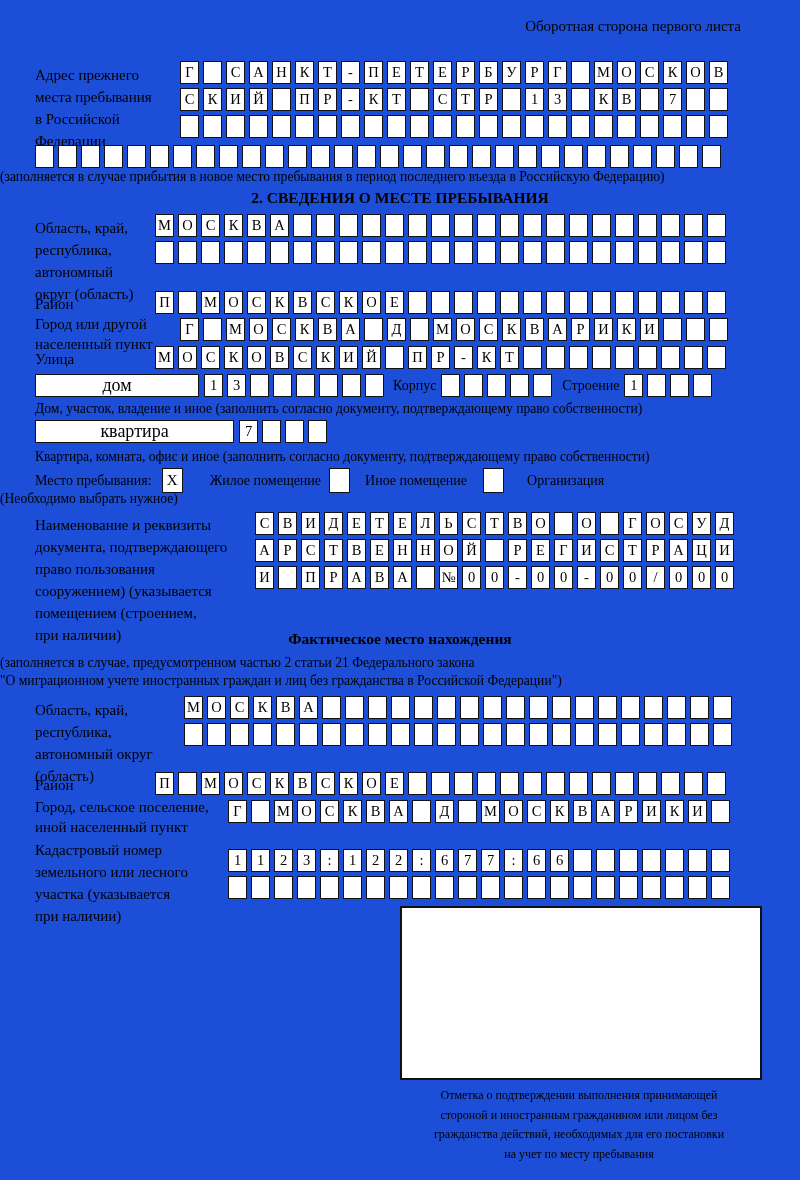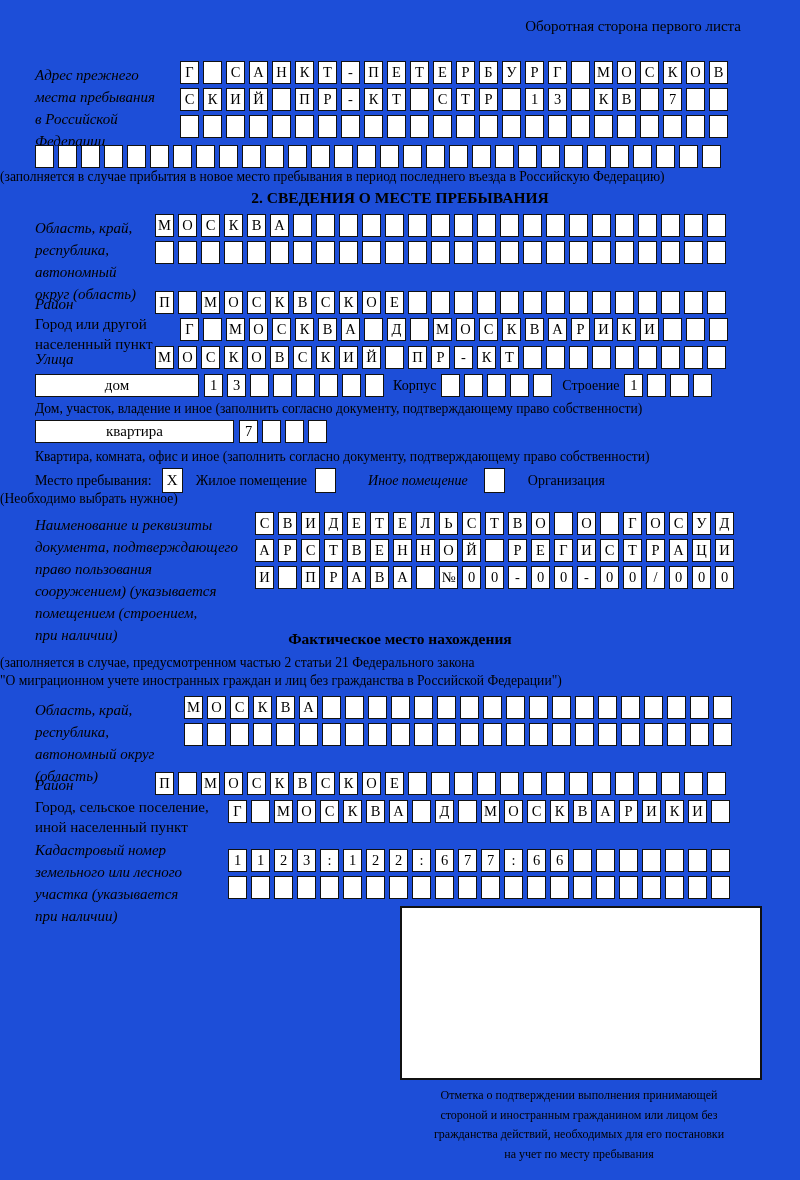--- a/index.html
+++ b/index.html
@@ -3,33 +3,33 @@
 <meta charset="utf-8">
 <style>
   html,body{margin:0;padding:0;background:#fff;}
   .page{
     position:relative;width:800px;height:1180px;background:#1d4ed8;
     font-family:"Liberation Serif","DejaVu Serif",serif;color:#000;
     overflow:hidden;
   }
   .abs{position:absolute;}
   .hdr-note{top:18px;left:0;width:741px;text-align:right;font-size:15px;}
-  .lbl{font-size:15px;line-height:22px;font-style:italic;}
+  .lbl{font-size:15px;line-height:22px;}
   .lbl2{font-size:15px;line-height:20px;}
   .note{font-size:13.6px;text-align:left;width:800px;left:0;}
   .title{font-weight:bold;text-align:center;width:800px;left:0;font-size:15.5px;}
   
   .boxgroup{display:flex;flex-direction:column;gap:4px;}
   .boxrow{display:flex;gap:4px;}
   .cb{
     width:17px;height:21px;border:1.5px solid #111;flex:0 0 auto;
     font-size:14.5px;line-height:21px;text-align:center;background:#fff;
   }
   .widebox{
-    height:21px;border:1.5px solid #111;font-size:15px;line-height:21px;
+    height:21px;border:1.5px solid #111;font-size:18px;line-height:21px;
     text-align:center;background:#fff;flex:0 0 auto;
   }
   .inline-lbl{font-size:14px;line-height:24px;flex:0 0 auto;text-align:right;}
   .hrow{display:flex;align-items:flex-start;}
   .ckb{
     width:19px;height:23px;border:1.5px solid #111;flex:0 0 auto;
     font-size:15px;line-height:23px;text-align:center;background:#fff;
   }
   .stamp-rect{border:2px solid #111;background:#fff;}
   .stamp-note{font-size:12px;line-height:19.5px;text-align:center;}
@@ -354,23 +354,23 @@
         <div class="cb"></div>
         <div class="cb"></div>
         <div class="cb"></div>
       </div>
   </div>
   <div class="abs" style="left:35px;top:449px;font-size:13.6px;">Квартира, комната, офис и иное (заполнить согласно документу, подтверждающему право собственности)</div>
 
   <div class="abs hrow" style="left:35px;top:468px;align-items:center;">
     <span class="inline-lbl" style="margin-right:10px;">Место пребывания:</span>
     <span class="ckb">X</span>
-    <span class="inline-lbl" style="margin-left:13px;margin-right:8px;">Жилое помещение</span>
+    <span class="inline-lbl" style="margin-left:27px;margin-right:8px;">Жилое помещение</span>
     <span class="ckb"></span>
-    <span class="inline-lbl" style="margin-left:32px;margin-right:16px;font-style:italic;">Иное помещение</span>
+    <span class="inline-lbl" style="margin-left:15px;margin-right:16px;">Иное помещение</span>
     <span class="ckb"></span>
     <span class="inline-lbl" style="margin-left:23px;">Организация</span>
   </div>
   <div class="abs note" style="top:491px;">(Необходимо выбрать нужное)</div>
 
   <div class="abs lbl" style="left:35px;top:514px;width:215px;">
       <div>Наименование и реквизиты</div>
       <div>документа, подтверждающего</div>
       <div>право пользования</div>
       <div>сооружением) (указывается</div>

